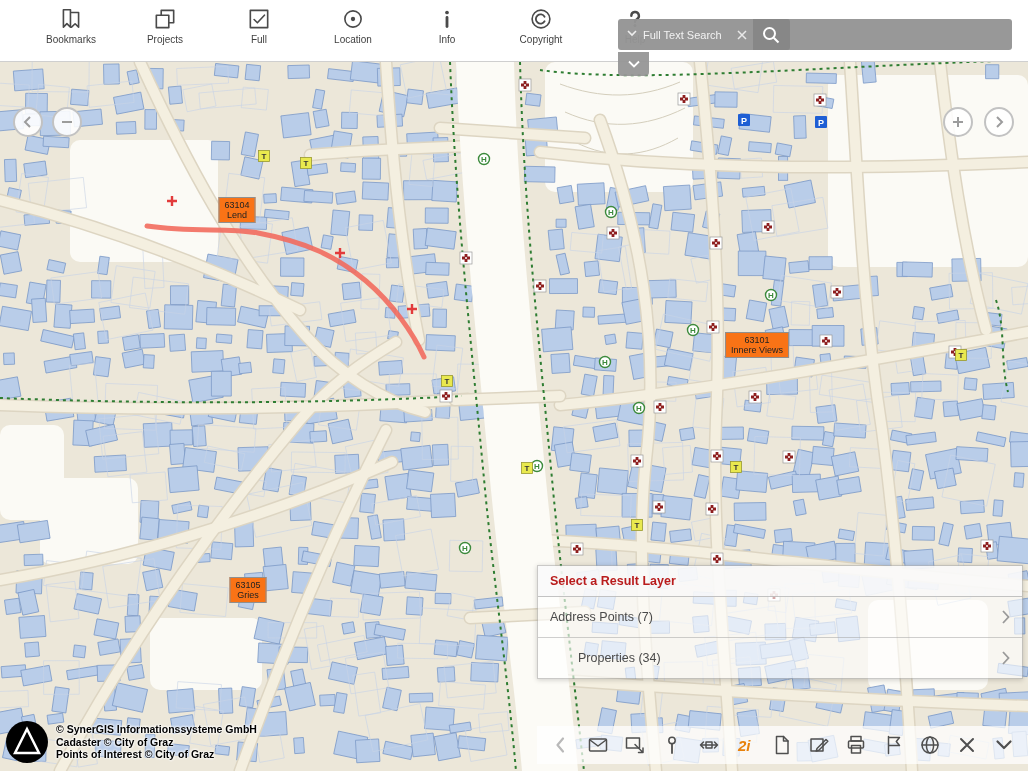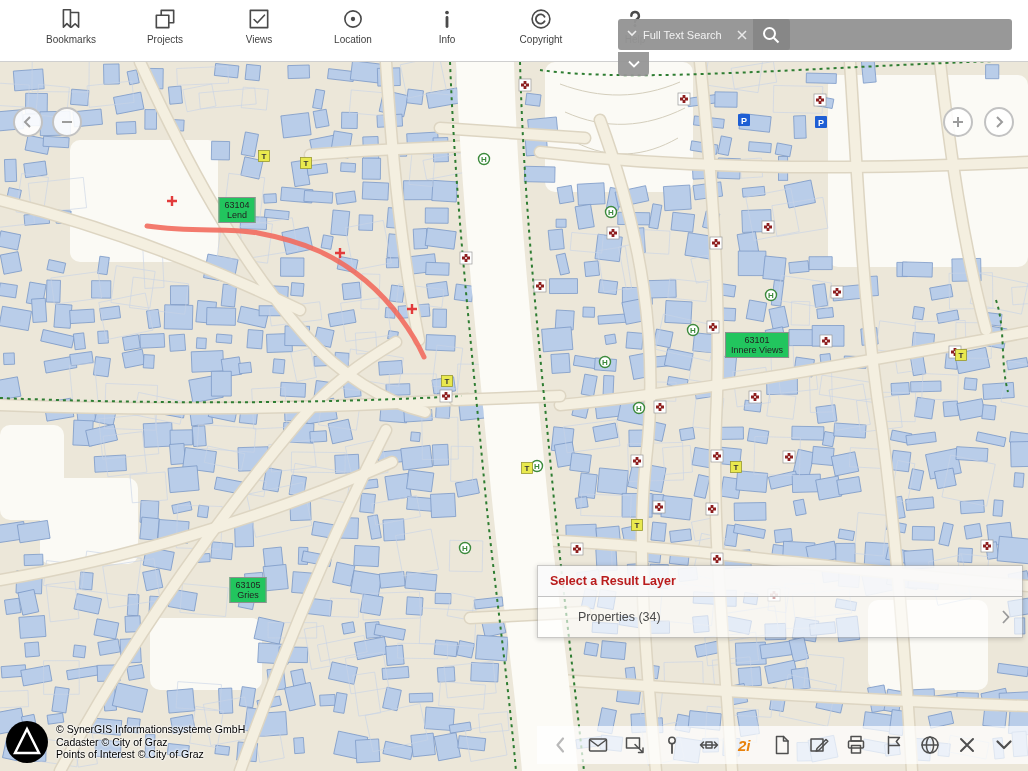--- a/index.html
+++ b/index.html
@@ -33,21 +33,21 @@
   .expander-tab{position:absolute;top:52px;left:618px;width:31px;height:24px;
                 background:rgba(150,150,150,0.95);border-radius:0 0 4px 4px;display:flex;
                 align-items:center;justify-content:center;z-index:7;cursor:pointer;}
 
   
   .nav-btn{position:absolute;width:30px;height:30px;border-radius:50%;box-sizing:border-box;
            background:rgba(255,255,255,0.88);border:2px solid #c2c2c2;display:flex;
            align-items:center;justify-content:center;cursor:pointer;z-index:5;}
 
   
-  .district-label{position:absolute;transform:translate(-50%,-50%);background:#22c55e;
+  .district-label{position:absolute;transform:translate(-50%,-50%);background:#f97316;
                   border:1px solid #8f8f8f;font-size:9px;line-height:10px;text-align:center;
                   padding:2px 5px;color:#222;z-index:2;white-space:nowrap;}
 
   
   .result-panel{position:absolute;left:537px;top:565px;width:484px;z-index:6;
                 border:1px solid rgba(160,160,160,0.55);box-shadow:0 1px 5px rgba(0,0,0,0.18);}
   .rp-header{height:30px;background:rgba(250,250,250,0.92);display:flex;align-items:center;
              padding:0 12px;font-size:12.5px;font-weight:bold;color:#b91c1c;
              border-bottom:1px solid rgba(150,150,150,0.55);}
   .rp-row{height:40px;background:rgba(255,255,255,0.62);display:flex;align-items:center;
@@ -59,21 +59,21 @@
   .bottom-toolbar{position:absolute;left:537px;top:726px;width:491px;height:38px;
                   background:rgba(255,255,255,0.72);display:flex;align-items:center;
                   justify-content:space-between;padding:16px 12px;box-sizing:border-box;z-index:6;}
   .bt-icon{width:24px;height:24px;display:flex;align-items:center;justify-content:center;cursor:pointer;}
   .bt-icon svg{width:22px;height:22px;stroke:#4f4f4f;fill:none;stroke-width:1.5;
                stroke-linecap:round;stroke-linejoin:round;}
   .bt-icon svg text{stroke:none;font-family:"Liberation Sans",sans-serif;}
 
   
   .attribution{position:absolute;left:6px;top:721px;display:flex;align-items:center;gap:8px;z-index:6;}
-  .attr-lines{font-size:10.5px;font-weight:normal;color:#000;line-height:12.5px;
+  .attr-lines{font-size:10.5px;font-weight:bold;color:#000;line-height:12.5px;
               text-shadow:0 0 3px #fff,0 0 3px #fff,0 0 3px #fff;}
 
   .map-text{font-family:"Liberation Sans",sans-serif;}
 </style>
 </head>
 <body>
 
 <svg class="map-svg" width="1028" height="771" viewBox="0 0 1028 771">
     <rect x="0" y="0" width="1028" height="771" fill="#ece7d9"></rect>
     <rect x="70" y="140" width="148" height="122" rx="10" fill="#fbfaf5"></rect>
@@ -1066,21 +1066,21 @@
         <rect x="4" y="8.5" width="11.5" height="11.5"></rect>
         <path d="M8.5 8.5V4H20v11.5h-4.5"></path>
       </svg>
     <span class="h-label">Projects</span>
   </div>
   <div class="h-item">
     <svg viewBox="0 0 24 24">
         <rect x="4" y="4" width="16" height="16"></rect>
         <path d="M7.5 12.5l3 3L17 8.5"></path>
       </svg>
-    <span class="h-label">Views</span>
+    <span class="h-label">Full</span>
   </div>
   <div class="h-item">
     <svg viewBox="0 0 24 24">
         <circle cx="12" cy="12" r="7.5"></circle>
         <circle cx="12" cy="12" r="2" fill="#4a4a4a" stroke="none"></circle>
       </svg>
     <span class="h-label">Location</span>
   </div>
   <div class="h-item">
     <svg viewBox="0 0 24 24">
@@ -1147,20 +1147,26 @@
 </div>
 <div class="nav-btn" style="left:984px;top:107px;">
   <svg width="14" height="14" viewBox="0 0 14 14">
       <polyline points="5,2 10,7 5,12" fill="none" stroke="#9c9c9c" stroke-width="2"></polyline>
     </svg>
 </div>
 
 <div class="result-panel">
   <div class="rp-header">Select a Result Layer</div>
   <div class="rp-row">
+    <span>Address Points (7)</span>
+    <svg width="8" height="14" viewBox="0 0 8 14">
+        <polyline points="1,1 6.5,7 1,13" fill="none" stroke="#9a9a9a" stroke-width="1.8"></polyline>
+      </svg>
+  </div>
+  <div class="rp-row">
     <span>Properties (34)</span>
     <svg width="8" height="14" viewBox="0 0 8 14">
         <polyline points="1,1 6.5,7 1,13" fill="none" stroke="#9a9a9a" stroke-width="1.8"></polyline>
       </svg>
   </div>
 </div>
 
 <div class="bottom-toolbar">
   <div class="bt-icon">
     <svg viewBox="0 0 22 22">

